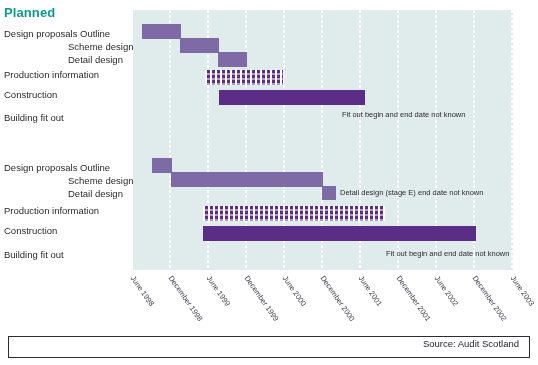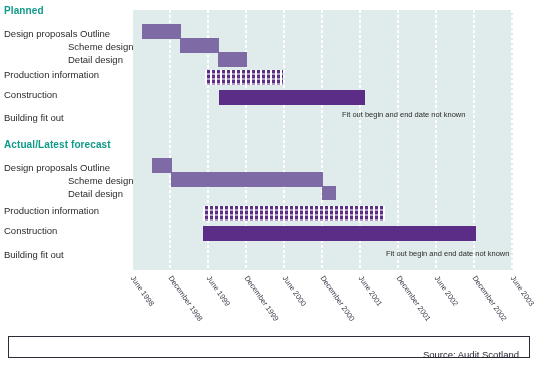--- a/index.html
+++ b/index.html
@@ -25,21 +25,21 @@
     background-image: linear-gradient(to bottom, #ffffff 55%, rgba(255,255,255,0) 0%);
     background-size: 2px 5px;
     background-repeat: repeat-y;
   }
 
   
   .section-heading {
     position: absolute;
     color: #0f9a8a;
     font-weight: bold;
-    font-size: 10px;
+    font-size: 13px;
     letter-spacing: .1px;
     white-space: nowrap;
   }
 
   
   .row-label {
     position: absolute;
     font-size: 9.5px;
     color: #2b2b2b;
     white-space: nowrap;
@@ -96,21 +96,21 @@
   #source-box {
     position: absolute;
     left: 8px; top: 336px;
     width: 522px; height: 22px;
     border: 1.5px solid #2b2b3a;
     border-top: 1.5px solid #2b2b3a;
     background: #ffffff;
   }
   #source-text {
     position: absolute;
-    right: 10px; top: 12px;
+    right: 10px; top: 1px;
     font-size: 9.5px;
     color: #1d1d28;
     white-space: nowrap;
     text-align: center;
   }
 </style>
 </head>
 <body>
 
 <div id="root">
@@ -133,33 +133,33 @@
     <div class="bar check" style="left:72px; top:60px; width:78px;"></div>
     <div class="bar dark" style="left:86px; top:80px; width:146px;"></div>
 
     <div class="bar light" style="left:19px;  top:148px; width:20px;"></div>
     <div class="bar light" style="left:38px;  top:162px; width:152px;"></div>
     <div class="bar light small" style="left:189px; top:176px; width:14px;"></div>
     <div class="bar check" style="left:70px;  top:196px; width:182px;"></div>
     <div class="bar dark" style="left:70px;  top:216px; width:273px;"></div>
 
     <div class="annotation" style="left:209px; top:100px;">Fit out begin and end date not known</div>
+    <div class="annotation" style="left:207px; top:178px;">Detail design (stage E) end date not known</div>
     <div class="annotation" style="left:253px; top:239px;">Fit out begin and end date not known</div>
   </div>
 
   <div class="section-heading" style="left:4px; top:5px;">Planned</div>
 
   <div class="row-label flush" style="top:28px;">Design proposals Outline</div>
   <div class="row-label indent" style="top:41px;">Scheme design</div>
   <div class="row-label indent" style="top:54px;">Detail design</div>
   <div class="row-label flush" style="top:69px;">Production information</div>
   <div class="row-label flush" style="top:89px;">Construction</div>
   <div class="row-label flush" style="top:112px;">Building fit out</div>
 
-  <div class="section-heading" style="left:4px; top:139px;">Actual/Latest forecast</div>
 
   <div class="row-label flush" style="top:162px;">Design proposals Outline</div>
   <div class="row-label indent" style="top:175px;">Scheme design</div>
   <div class="row-label indent" style="top:188px;">Detail design</div>
   <div class="row-label flush" style="top:205px;">Production information</div>
   <div class="row-label flush" style="top:225px;">Construction</div>
   <div class="row-label flush" style="top:249px;">Building fit out</div>
 
   <div class="xtick" style="left:136px">June 1998</div>
   <div class="xtick" style="left:174px">December 1998</div>

